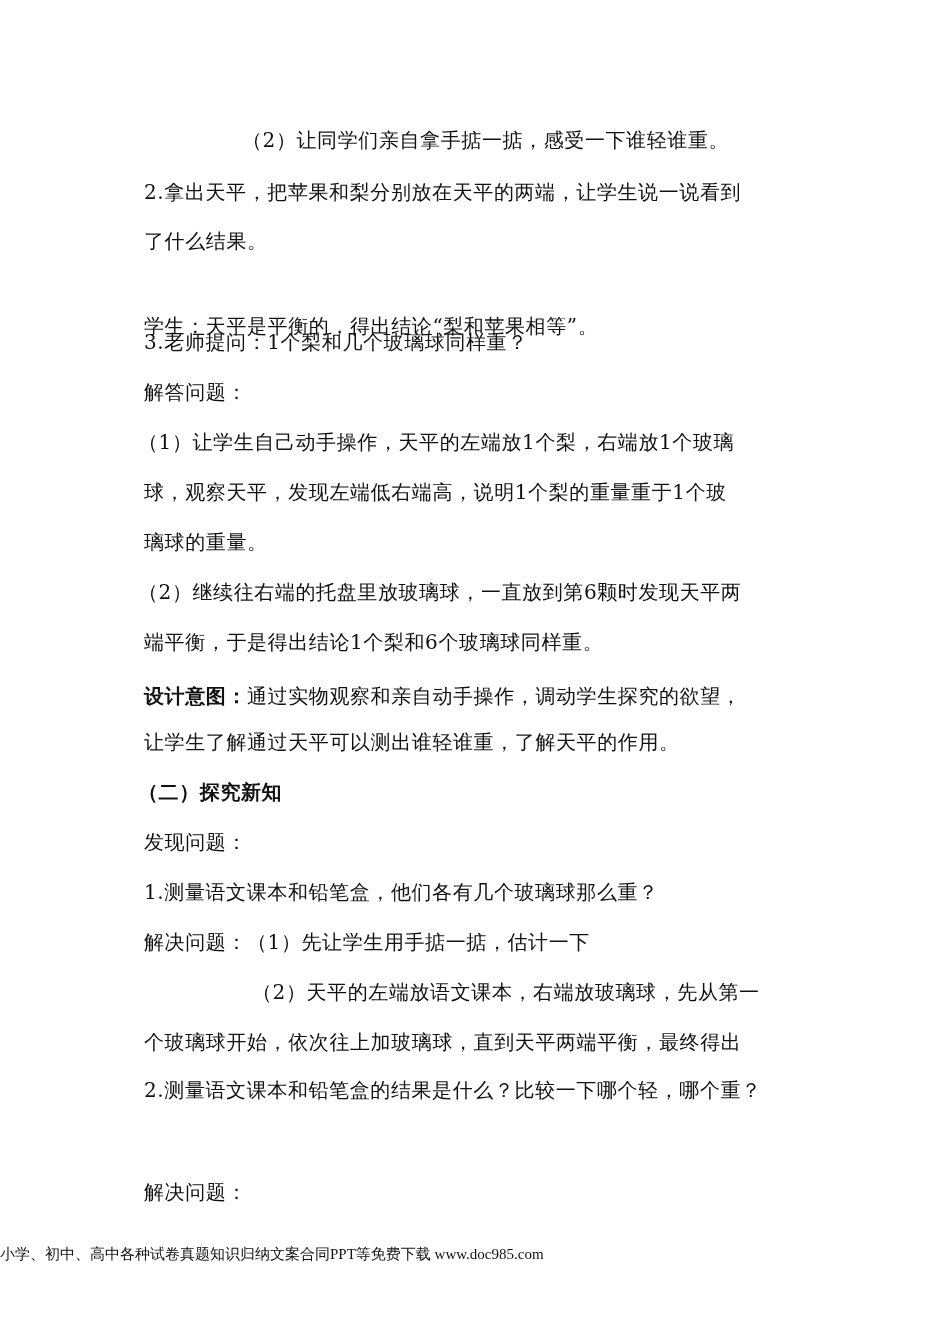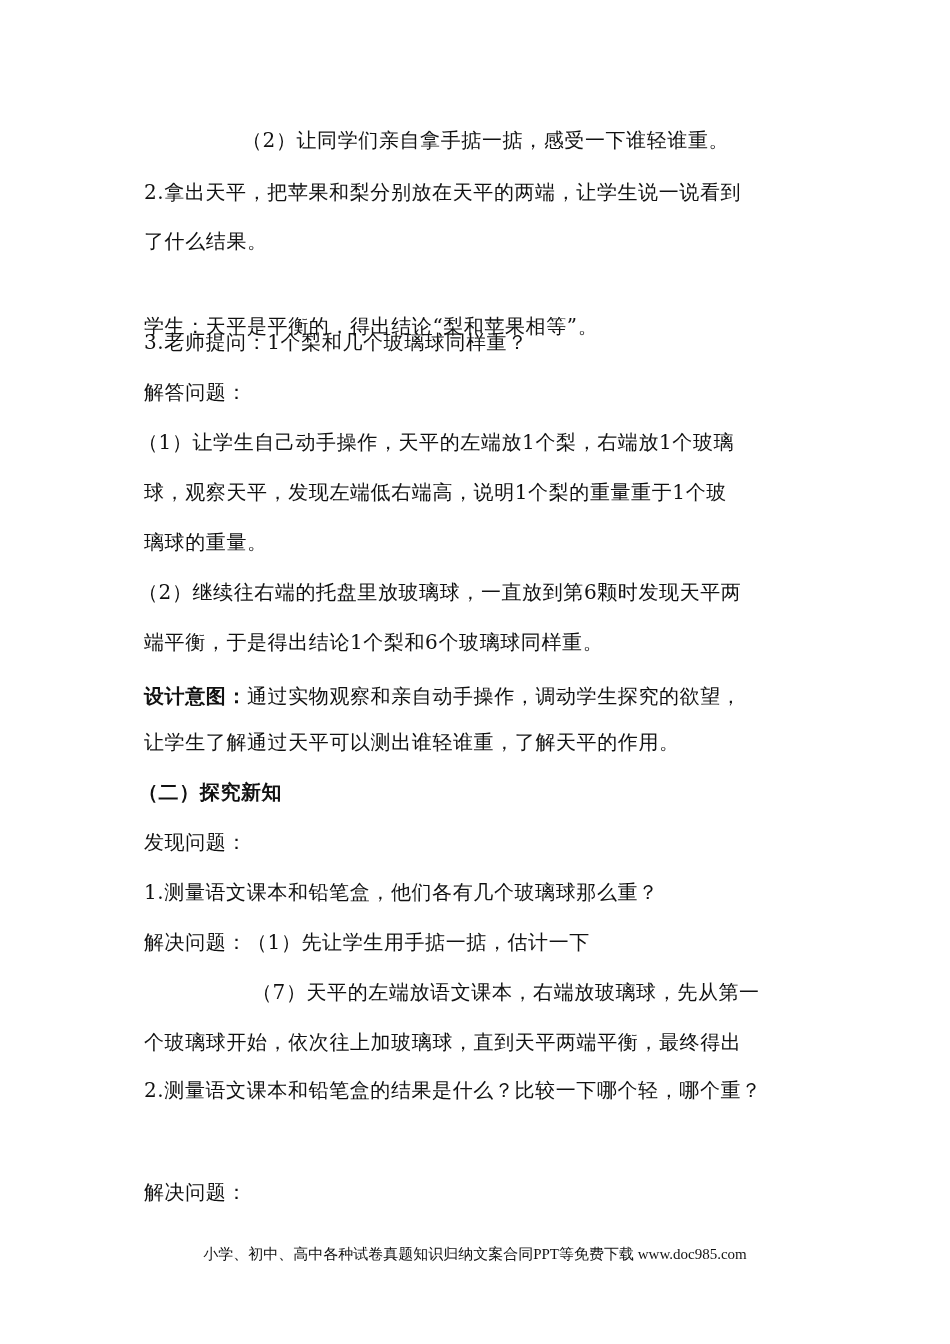--- a/index.html
+++ b/index.html
@@ -10,21 +10,21 @@
     }
     .page { position: absolute; left: 0; top: 0; width: 900px; height: 1344px; }
     .line {
       position: absolute; left: 144px; width: 670px;
       font-size: 20px; line-height: 24px; white-space: nowrap;
       letter-spacing: 0.6px;
     }
     .bold { font-weight: bold; font-family: "DejaVu Sans", "Liberation Sans", sans-serif; }
     .footer {
       position: absolute; left: 0; width: 950px; top: 1244px;
-      text-align: center; font-size: 15px; line-height: 20px;
+      font-size: 15px; line-height: 20px;
       font-family: "Liberation Serif", "DejaVu Serif", serif;
       color: #111;
     }
   </style>
 </head>
 <body>
 
 <div class="page">
   <div class="line" style="top:128px;left:242px;">（2）让同学们亲自拿手掂一掂，感受一下谁轻谁重。</div>
   <div class="line" style="top:180px;">2.拿出天平，把苹果和梨分别放在天平的两端，让学生说一说看到</div>
@@ -38,19 +38,19 @@
   <div class="line" style="top:580px;left:138px;">（2）继续往右端的托盘里放玻璃球，一直放到第6颗时发现天平两</div>
   <div class="line" style="top:630px;">端平衡，于是得出结论1个梨和6个玻璃球同样重。</div>
   <div class="line" style="top:684px;">
     <span class="bold">设计意图：</span><span>通过实物观察和亲自动手操作，调动学生探究的欲望，</span>
   </div>
   <div class="line bold" style="top:780px;left:138px;">（二）探究新知</div>
   <div class="line" style="top:730px;">让学生了解通过天平可以测出谁轻谁重，了解天平的作用。</div>
   <div class="line" style="top:830px;">发现问题：</div>
   <div class="line" style="top:880px;">1.测量语文课本和铅笔盒，他们各有几个玻璃球那么重？</div>
   <div class="line" style="top:930px;">解决问题：（1）先让学生用手掂一掂，估计一下</div>
-  <div class="line" style="top:980px;left:252px;">（7）天平的左端放语文课本，右端放玻璃球，先从第一</div>
+  <div class="line" style="top:980px;left:252px;">（2）天平的左端放语文课本，右端放玻璃球，先从第一</div>
   <div class="line" style="top:1030px;">个玻璃球开始，依次往上加玻璃球，直到天平两端平衡，最终得出</div>
   <div class="line" style="top:1078px;">2.测量语文课本和铅笔盒的结果是什么？比较一下哪个轻，哪个重？</div>
   <div class="line" style="top:1180px;">解决问题：</div>
 
   <div class="footer">小学、初中、高中各种试卷真题知识归纳文案合同PPT等免费下载 www.doc985.com</div>
 </div>
 
 </body></html>

